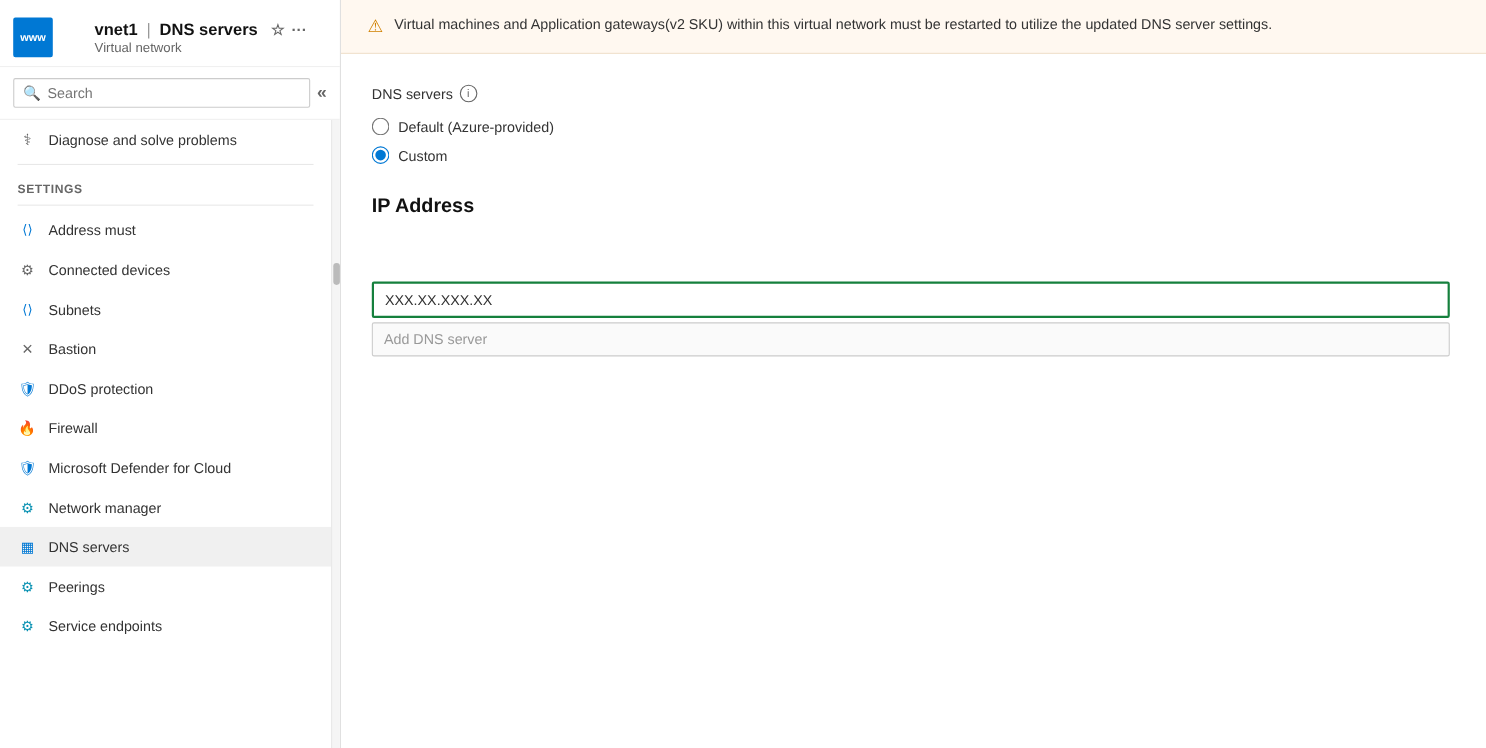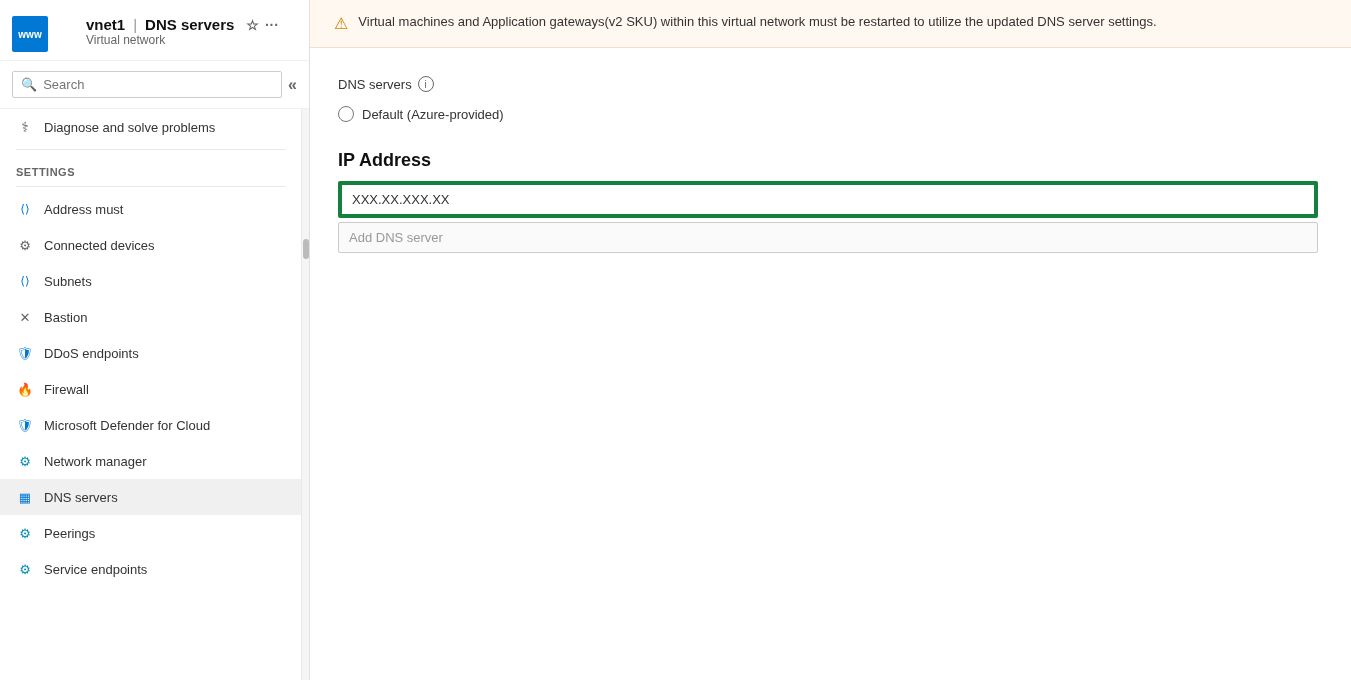--- a/index.html
+++ b/index.html
@@ -13,21 +13,21 @@
       border-right: 1px solid #e0e0e0;
       display: flex;
       flex-direction: column;
       overflow: hidden;
       height: 680px;
     }
 
     .sidebar-header {
       padding: 16px 12px 8px 12px;
       display: flex;
-      align-items: flex-start;
+      align-items: center;
       gap: 10px;
       border-bottom: 1px solid #f0f0f0;
     }
 
     .sidebar-logo {
       width: 36px;
       height: 36px;
       background: #0078d4;
       display: flex;
       align-items: center;
@@ -240,26 +240,27 @@
       font-size: 18px;
       font-weight: 600;
       color: #111;
       margin-bottom: 10px;
     }
 
     .ip-input {
       width: 100%;
       max-width: 980px;
       padding: 7px 10px;
-      border: 4px solid #15803d;
+      border: 2px solid #15803d;
       border-radius: 2px;
       font-size: 13px;
       outline: none;
       color: #333;
       margin-bottom: 4px;
+      margin-top: 48px;
     }
 
     .add-dns-input {
       width: 100%;
       max-width: 980px;
       padding: 7px 10px;
       border: 1px solid #ccc;
       border-radius: 2px;
       font-size: 13px;
       outline: none;
@@ -340,21 +341,21 @@
         <span>Subnets</span>
       </div>
 
       <div class="sidebar-nav-item">
         <span class="nav-icon icon-gray" style="font-size:13px;">✕</span>
         <span>Bastion</span>
       </div>
 
       <div class="sidebar-nav-item">
         <span class="nav-icon icon-blue" style="font-size:13px;">🛡</span>
-        <span>DDoS endpoints</span>
+        <span>DDoS protection</span>
       </div>
 
       <div class="sidebar-nav-item">
         <span class="nav-icon" style="font-size:13px; color:#e05c00;">🔥</span>
         <span>Firewall</span>
       </div>
 
       <div class="sidebar-nav-item">
         <span class="nav-icon icon-blue" style="font-size:13px;">🛡</span>
         <span>Microsoft Defender for Cloud</span>
@@ -400,20 +401,24 @@
     <div class="dns-label-row">
       <span class="dns-label">DNS servers</span>
       <div class="info-icon">i</div>
     </div>
 
     <div class="radio-group">
       <div class="radio-option">
         <input type="radio" id="default-radio" name="dns-type" style="">
         <label for="default-radio">Default (Azure-provided)</label>
       </div>
+      <div class="radio-option">
+        <input type="radio" id="custom-radio" name="dns-type" checked="" style="">
+        <label for="custom-radio">Custom</label>
+      </div>
     </div>
 
     <div>
       <div class="ip-section-title">IP Address</div>
       <input type="text" class="ip-input" value="XXX.XX.XXX.XX" style="">
       <input type="text" class="add-dns-input" placeholder="Add DNS server" style="">
     </div>
   </div>
 </div>
 

